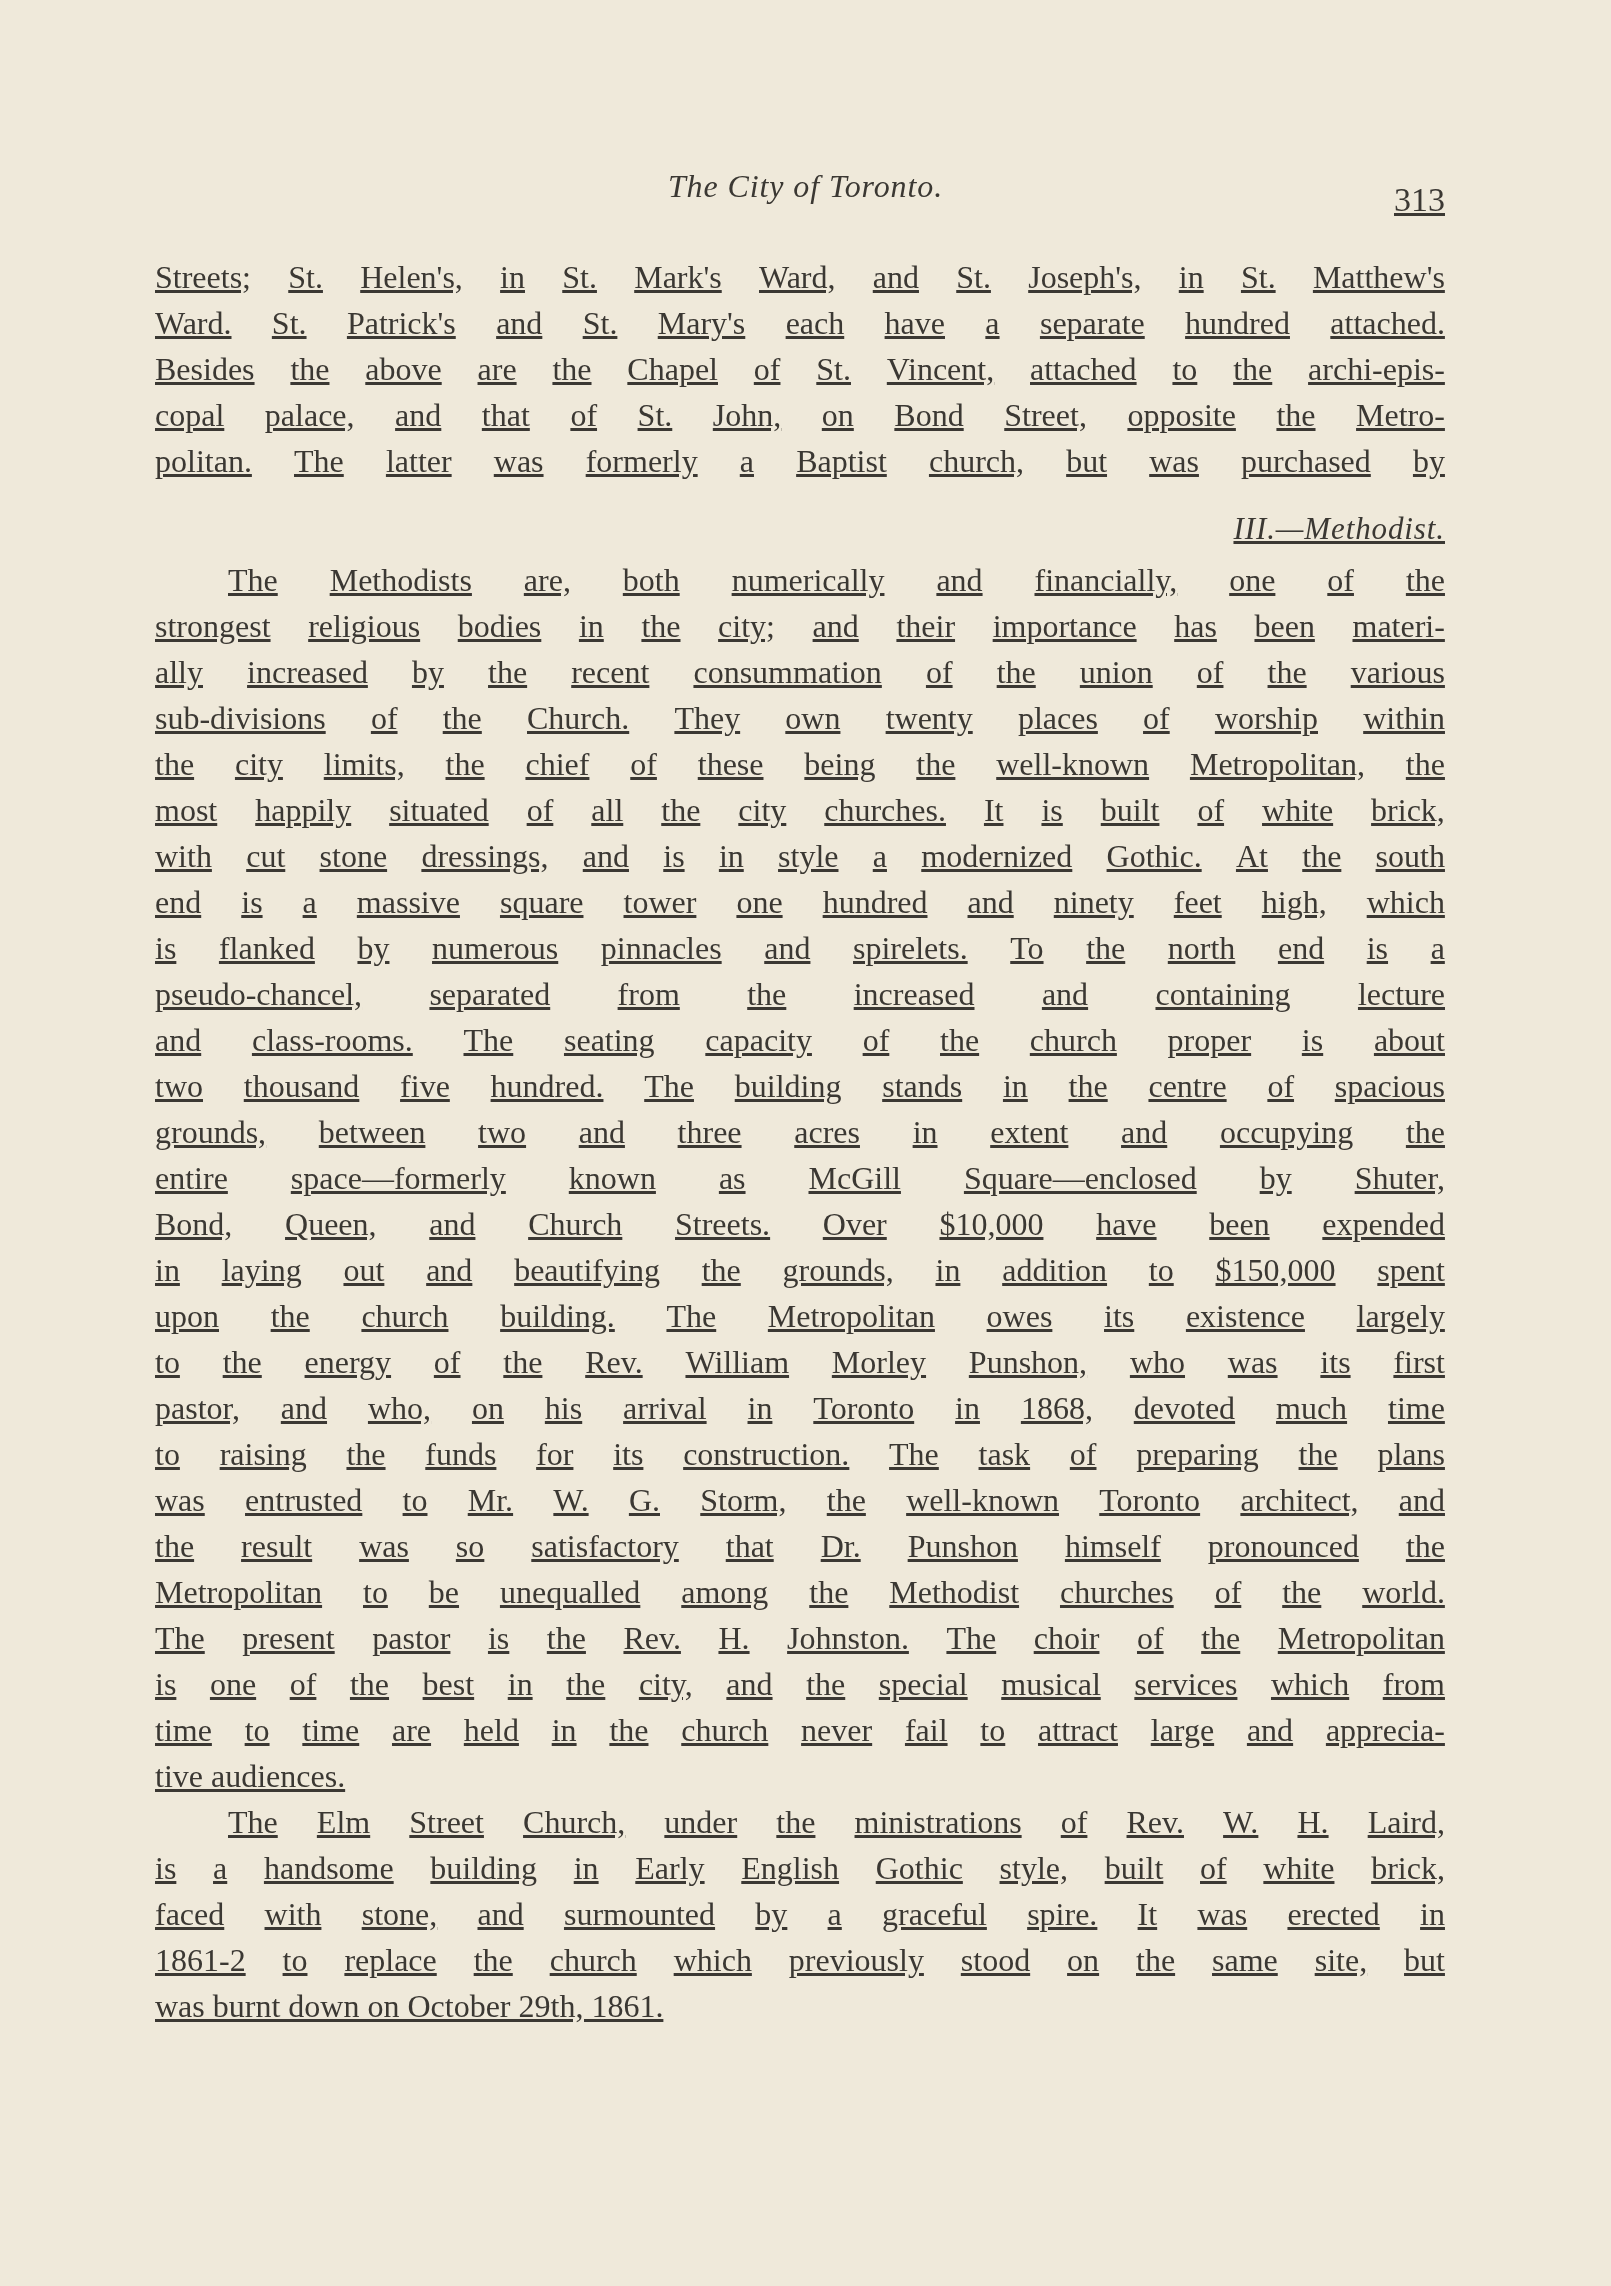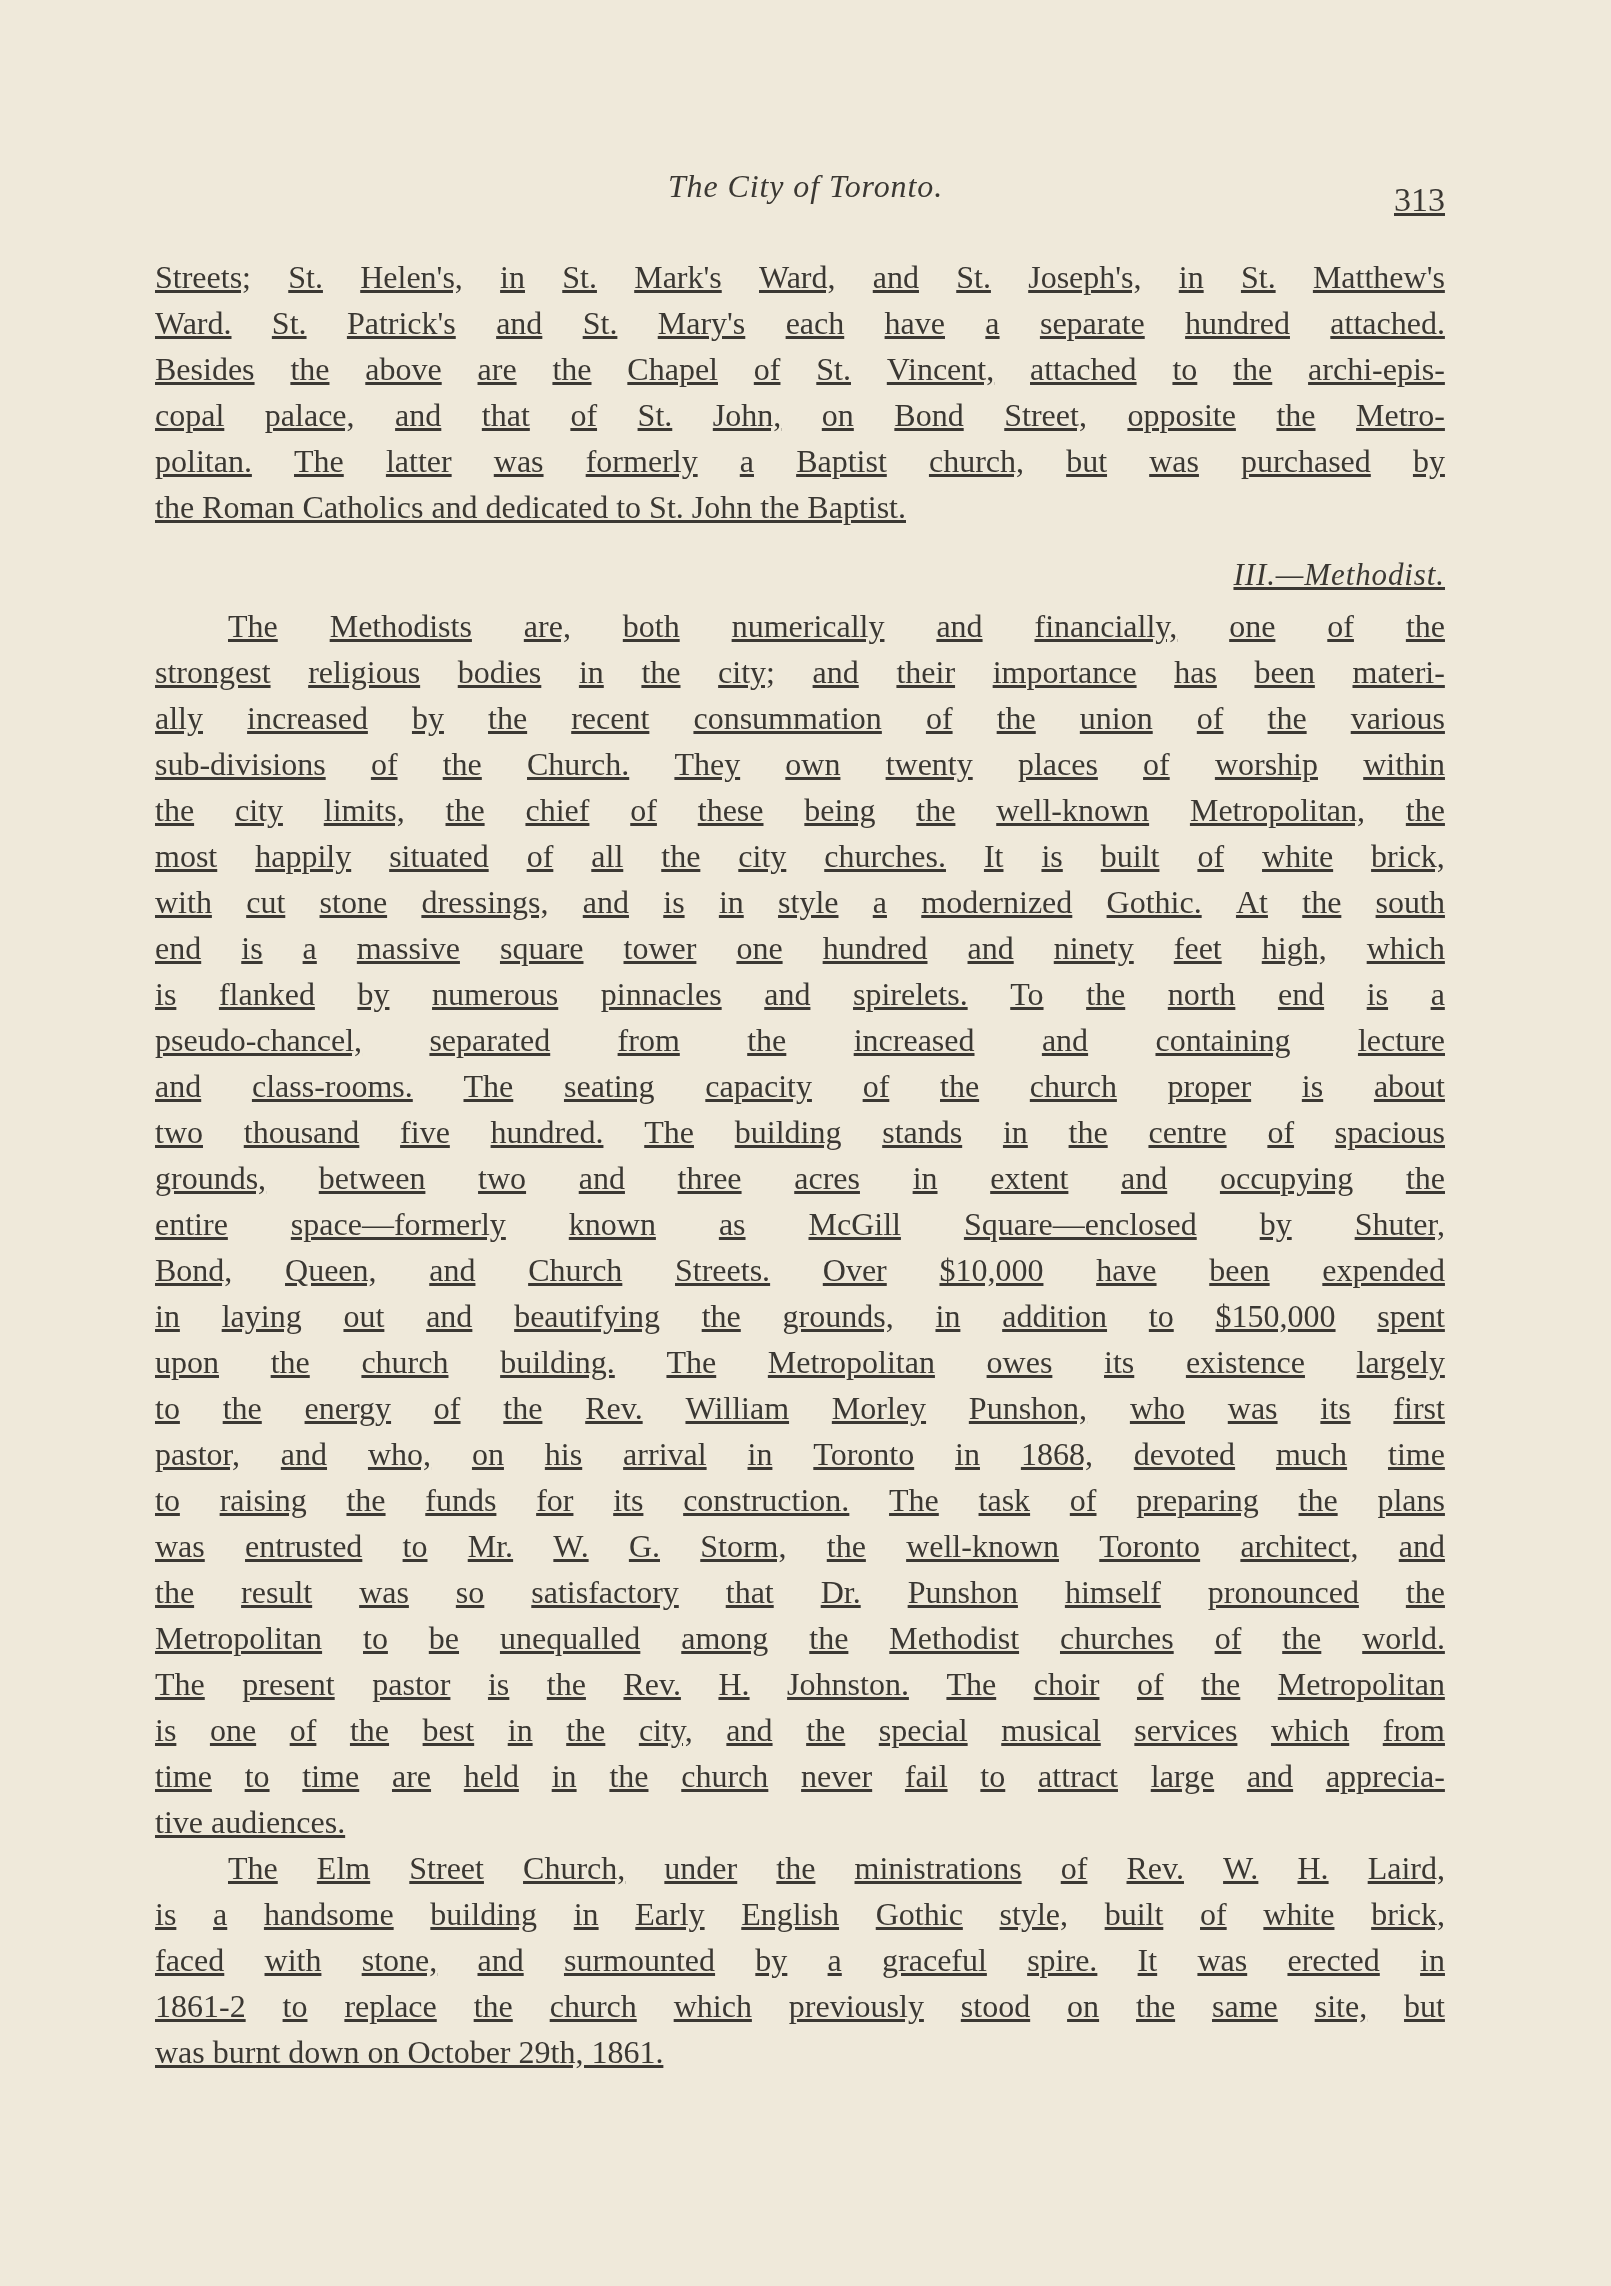--- a/index.html
+++ b/index.html
@@ -110,23 +110,20 @@
           <span>was</span>
           <span>formerly</span>
           <span>a</span>
           <span>Baptist</span>
           <span>church,</span>
           <span>but</span>
           <span>was</span>
           <span>purchased</span>
           <span>by</span>
         </div>
-        <div class="line last">
-          <span>the Roman Catholics and dedicated to St. John the Baptist.</span>
-        </div>
       </div>
     <div class="heading">III.—Methodist.</div>
     <div id="para-2">
         <div class="line indent">
           <span>The</span>
           <span>Methodists</span>
           <span>are,</span>
           <span>both</span>
           <span>numerically</span>
           <span>and</span>

